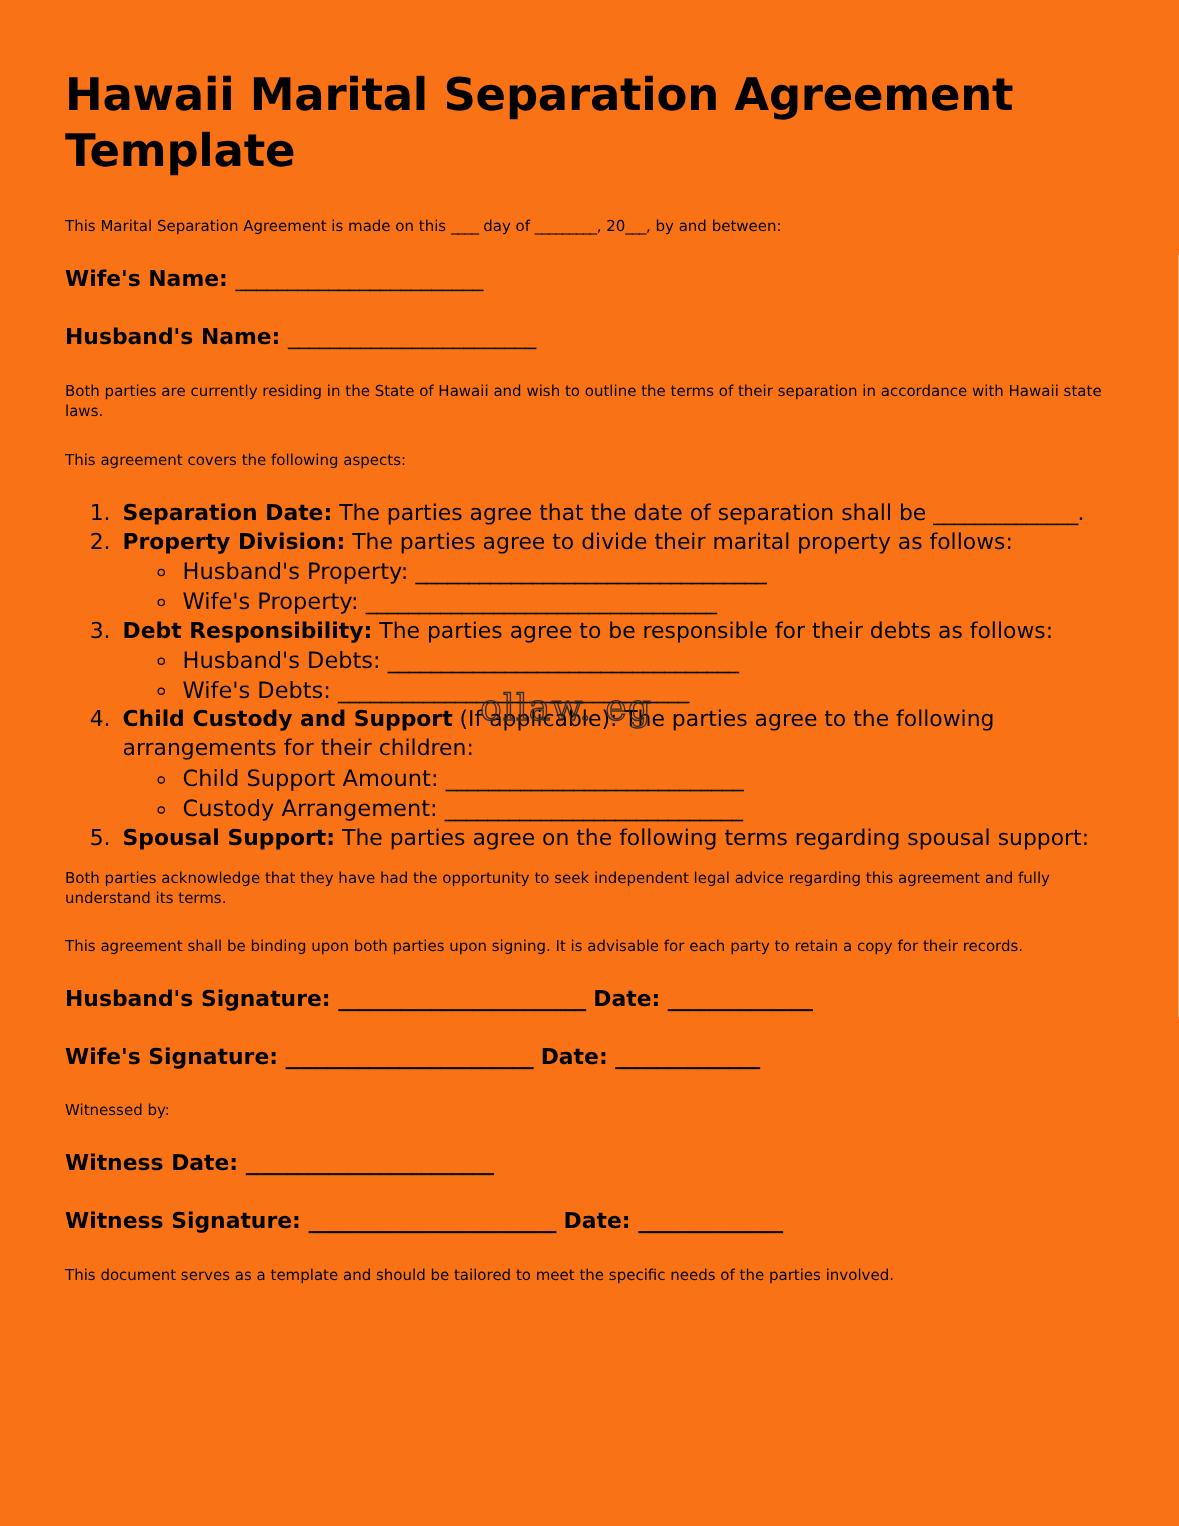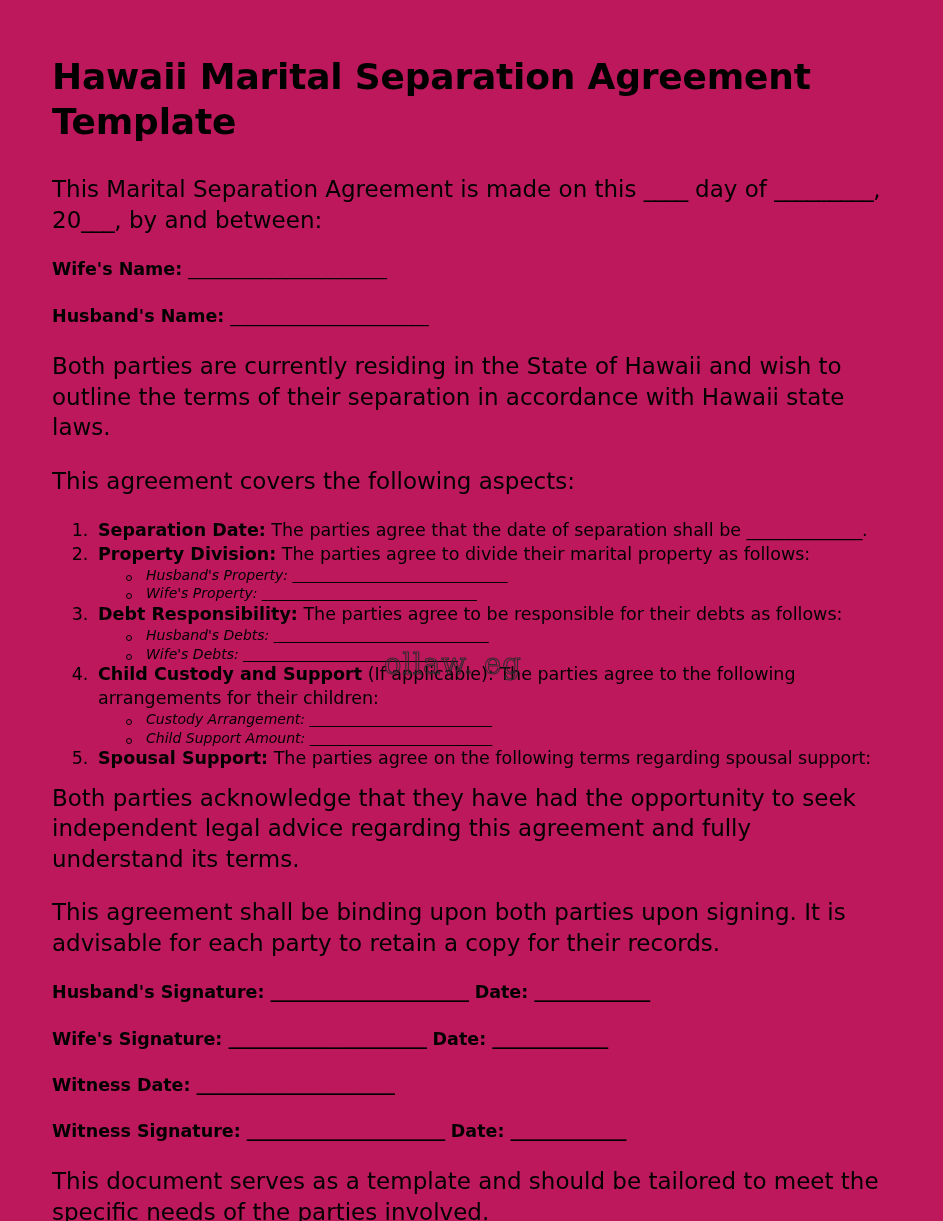--- a/index.html
+++ b/index.html
@@ -8,35 +8,35 @@
     background: #ffffff;
   }
   body {
     font-family: "DejaVu Sans", sans-serif;
     color: #000000;
   }
   .page {
     position: relative;
     width: 943px;
     height: 1221px;
-    background: #be185d;
+    background: #f97316;
     overflow: hidden;
     box-sizing: border-box;
     padding: 55px 52px 0 52px;
   }
   .doc-title {
     font-size: 36px;
     font-weight: bold;
     line-height: 1.24;
     letter-spacing: -0.2px;
     margin: 0 0 30px 0;
     max-width: 800px;
   }
   p.para {
-    font-size: 23px;
+    font-size: 12px;
     line-height: 1.33;
     margin: 0 0 23px 0;
     max-width: 830px;
   }
   .fieldline {
     font-size: 17.5px;
     line-height: 1.33;
     margin: 0 0 23px 0;
     font-weight: bold;
   }
@@ -61,23 +61,22 @@
     padding-left: 4px;
     max-width: 800px;
   }
   ol.main-list > li > .li-text {
     display: block;
   }
   ul.sub-list {
     list-style: none;
     margin: 0;
     padding-left: 26px;
-    font-size: 14px;
+    font-size: 18px;
     line-height: 1.33;
-    font-style: italic;
   }
   ul.sub-list > li {
     position: relative;
     padding-left: 22px;
   }
   ul.sub-list > li::before {
     content: "";
     position: absolute;
     left: 2px;
     top: 9px;
@@ -150,39 +149,40 @@
       <span class="li-text"><b>Debt Responsibility:</b><span> The parties agree to be responsible for their debts as follows:</span></span>
       <ul class="sub-list">
         <li><span>Husband's Debts: </span><span class="blank">_________________________________</span></li>
         <li><span>Wife's Debts: </span><span class="blank">_________________________________</span></li>
       </ul>
     </li>
 
     <li>
       <span class="li-text glitch-wrap"><b>Child Custody and Support</b><span> (If applicable): The parties agree to the following arrangements for their children:</span><span class="ghost-overlay">ollaw. eg</span></span>
       <ul class="sub-list">
+        <li><span>Child Support Amount: </span><span class="blank">____________________________</span></li>
         <li><span>Custody Arrangement: </span><span class="blank">____________________________</span></li>
-        <li><span>Child Support Amount: </span><span class="blank">____________________________</span></li>
       </ul>
     </li>
 
     <li>
       <span class="li-text"><b>Spousal Support:</b><span> The parties agree on the following terms regarding spousal support:</span></span>
     </li>
 
   </ol>
 
   <p class="para">Both parties acknowledge that they have had the opportunity to seek independent legal advice regarding this agreement and fully understand its terms.</p>
 
   <p class="para">This agreement shall be binding upon both parties upon signing. It is advisable for each party to retain a copy for their records.</p>
 
   <div class="sig-line"><span>Husband's Signature:</span> <span class="blank">________________________</span> <span>Date:</span> <span class="blank">______________</span></div>
 
   <div class="sig-line"><span>Wife's Signature:</span> <span class="blank">________________________</span> <span>Date:</span> <span class="blank">______________</span></div>
 
+  <p class="para">Witnessed by:</p>
 
   <div class="sig-line"><span>Witness Date:</span> <span class="blank">________________________</span></div>
 
   <div class="sig-line"><span>Witness Signature:</span> <span class="blank">________________________</span> <span>Date:</span> <span class="blank">______________</span></div>
 
   <p class="para">This document serves as a template and should be tailored to meet the specific needs of the parties involved.</p>
 
 </div>
 
 </body></html>

